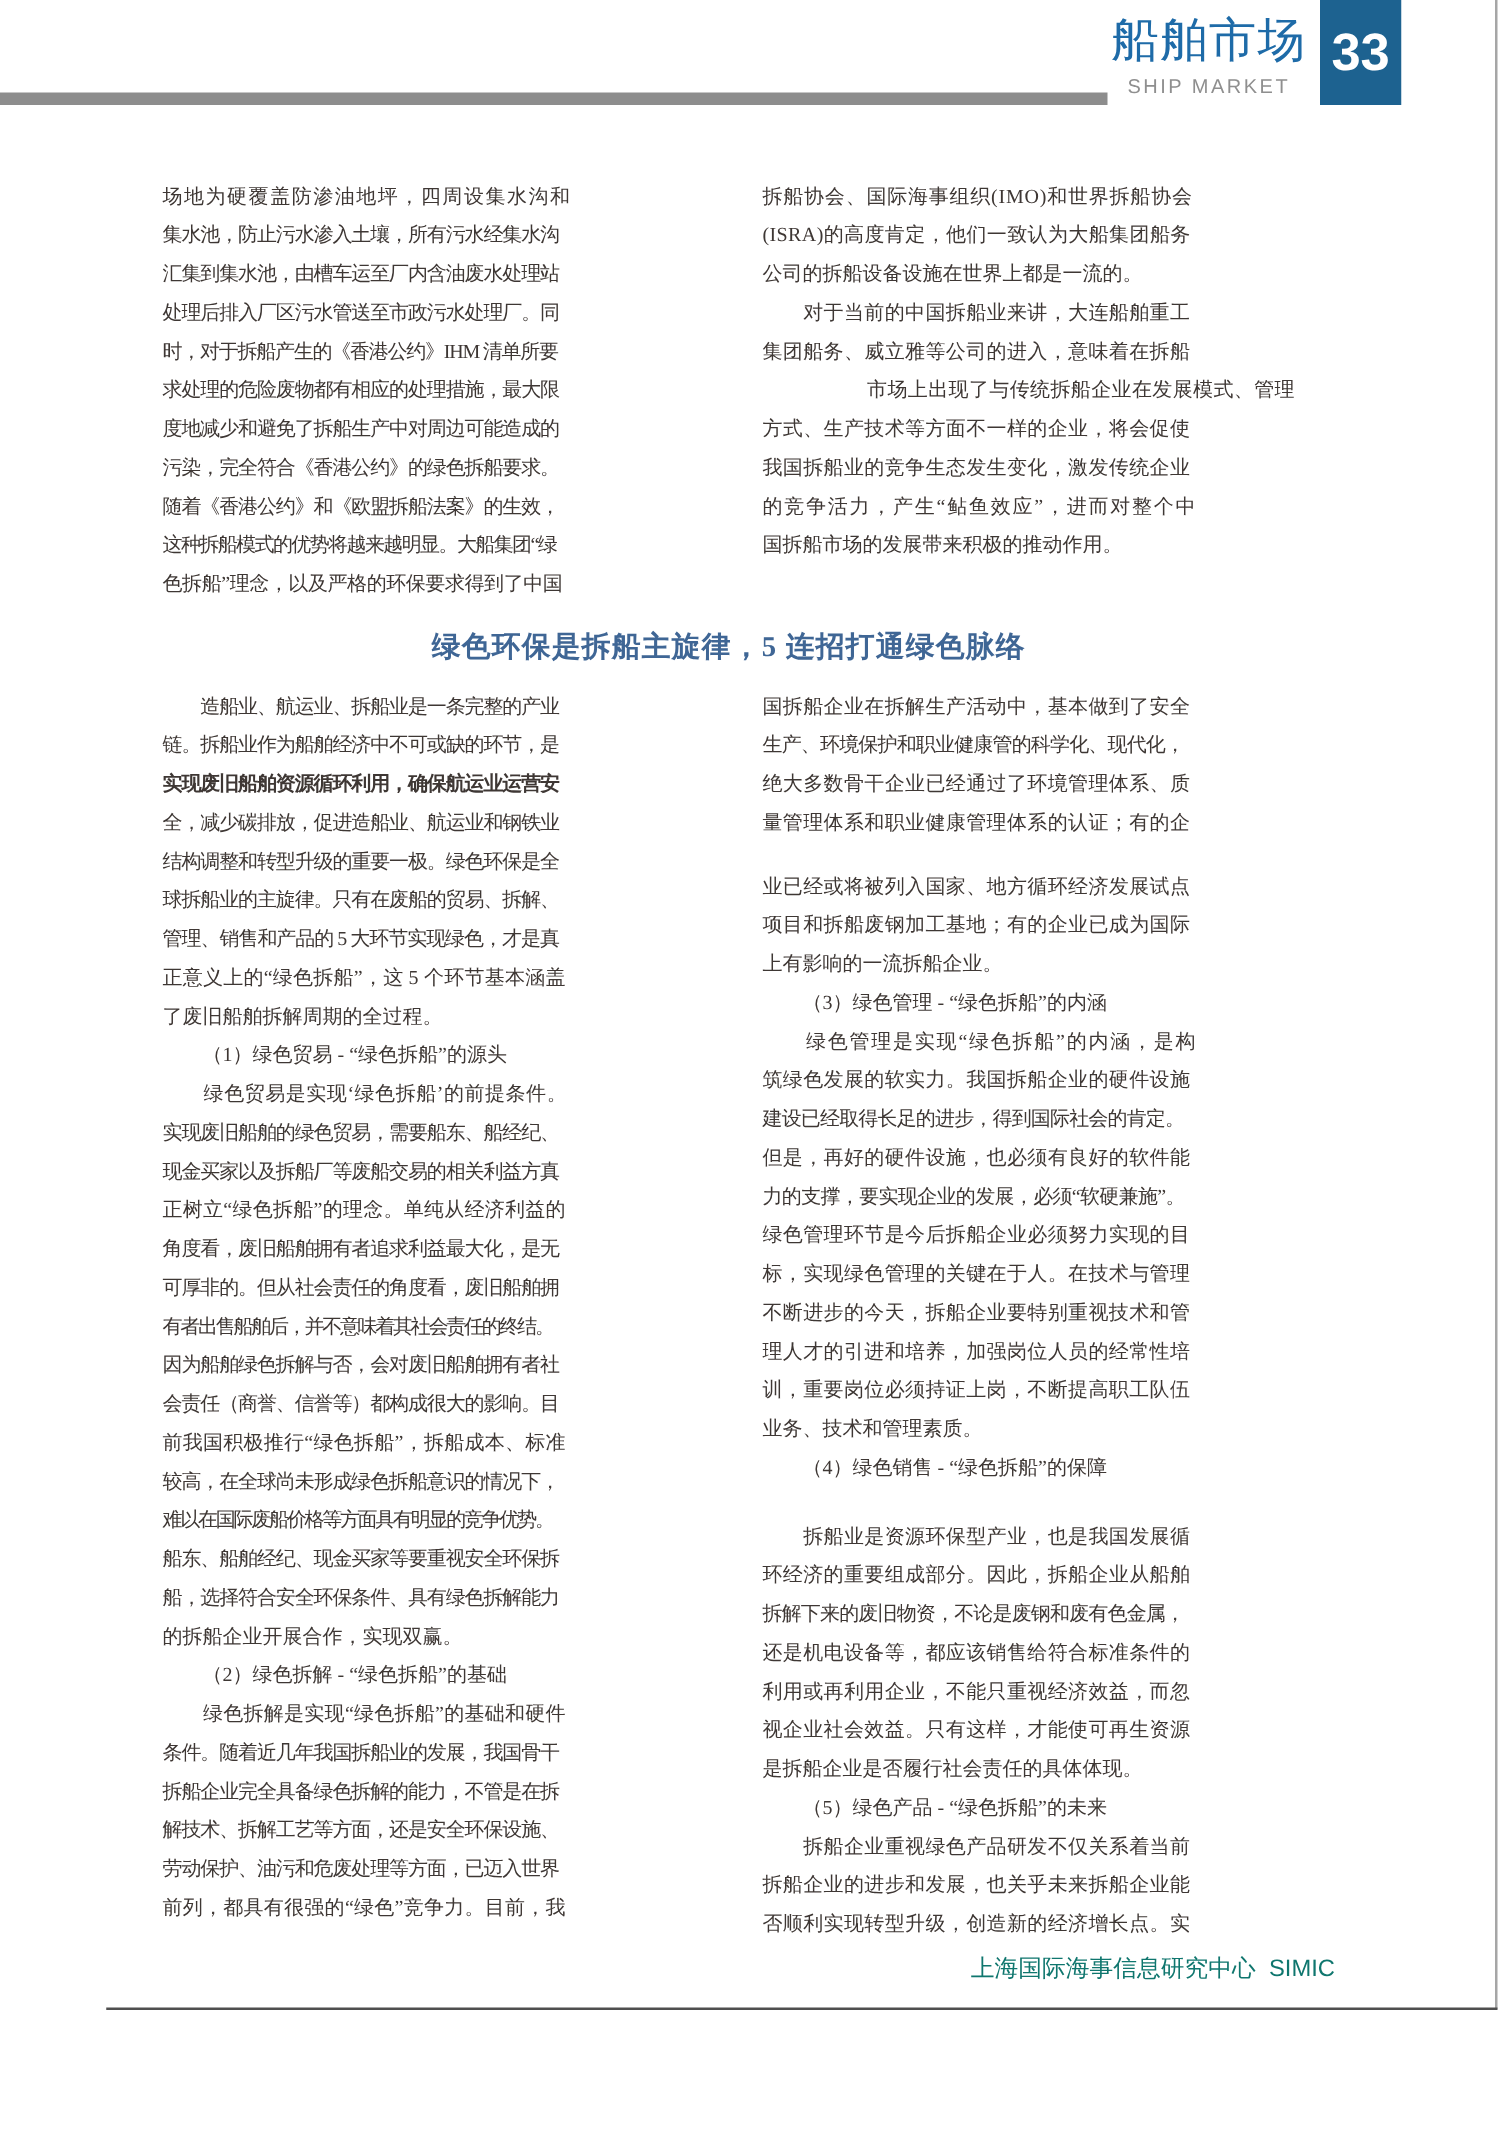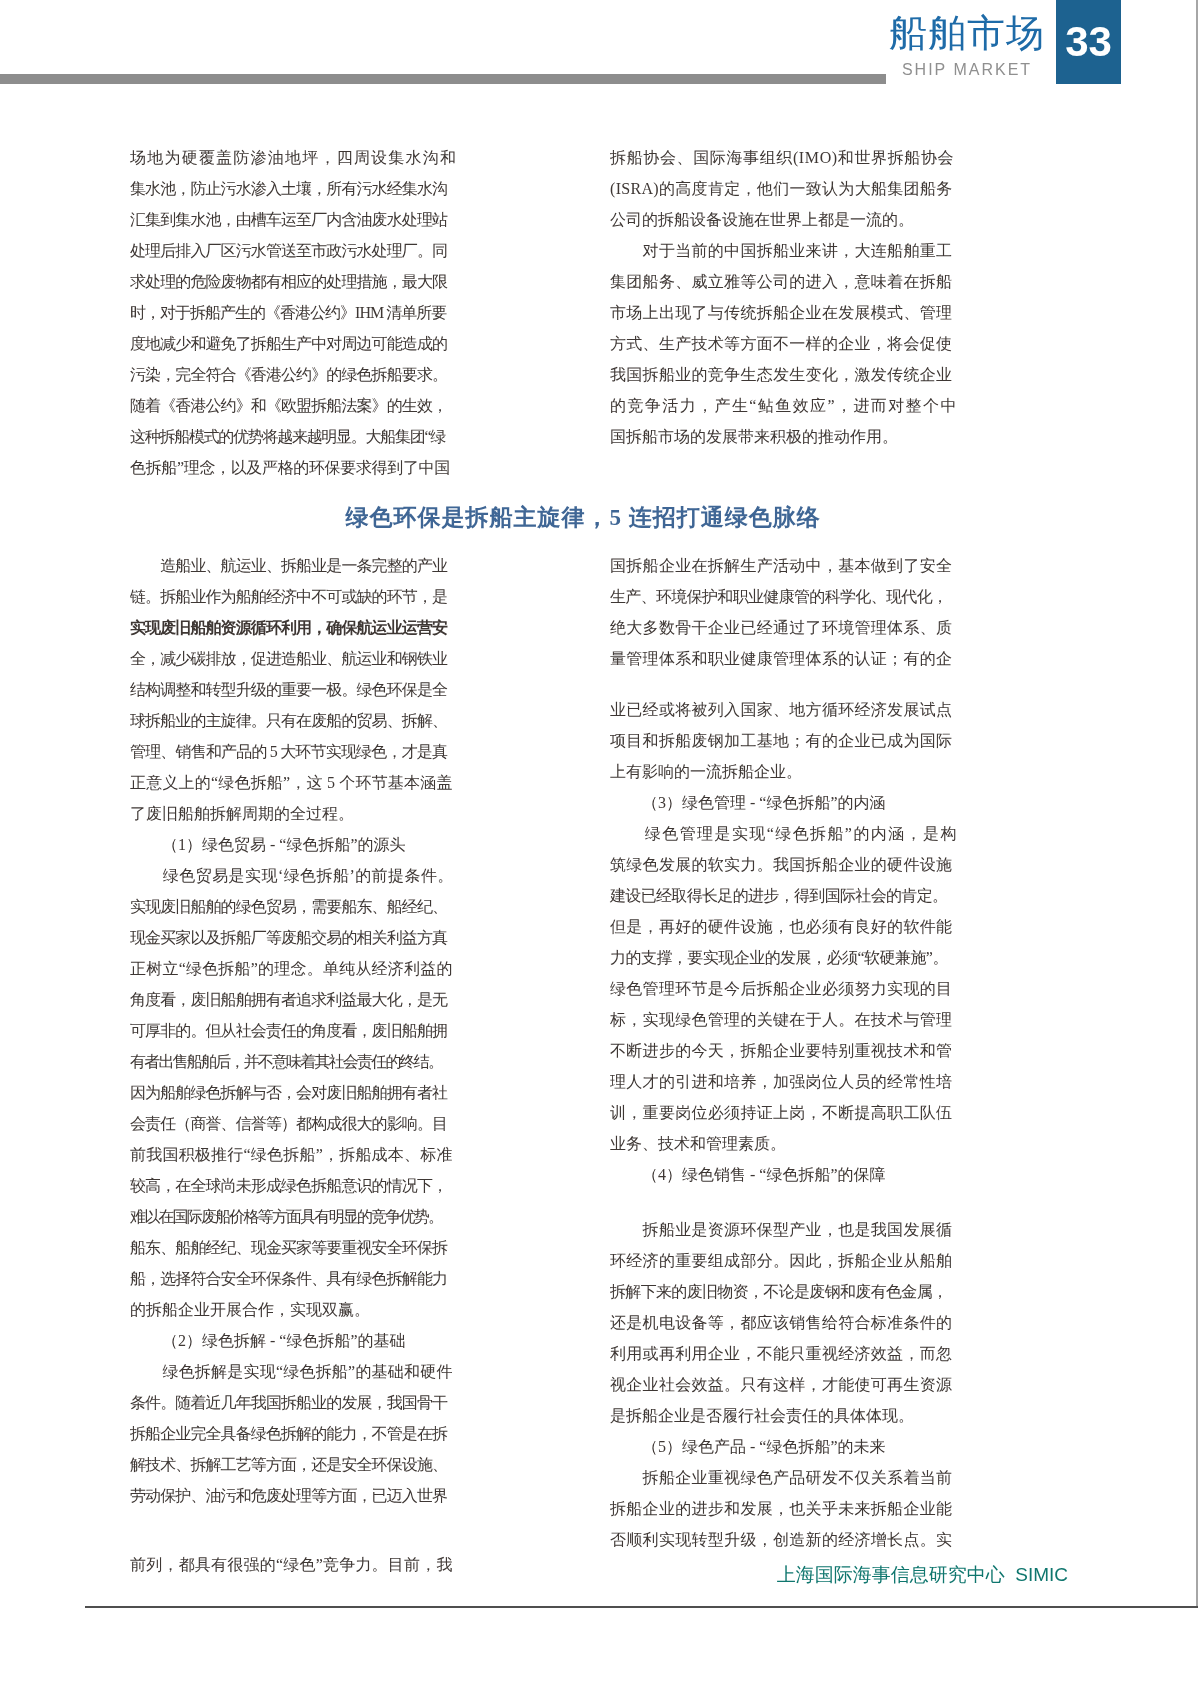--- a/index.html
+++ b/index.html
@@ -61,35 +61,35 @@
     <span>33</span>
   </div>
 
   <div class="vline"></div>
 
   <div class="col col-b1-left">
       <div class="tline just" style="letter-spacing: 1.22222px;">场地为硬覆盖防渗油地坪，四周设集水沟和</div>
       <div class="tline just" style="letter-spacing: -0.9px;">集水池，防止污水渗入土壤，所有污水经集水沟</div>
       <div class="tline just" style="letter-spacing: -0.9px;">汇集到集水池，由槽车运至厂内含油废水处理站</div>
       <div class="tline just" style="letter-spacing: -0.9px;">处理后排入厂区污水管送至市政污水处理厂。同</div>
+      <div class="tline just" style="letter-spacing: -0.995028px;">时，对于拆船产生的《香港公约》IHM 清单所要</div>
       <div class="tline just" style="letter-spacing: -0.9px;">求处理的危险废物都有相应的处理措施，最大限</div>
-      <div class="tline just" style="letter-spacing: -0.995028px;">时，对于拆船产生的《香港公约》IHM 清单所要</div>
       <div class="tline just" style="letter-spacing: -0.9px;">度地减少和避免了拆船生产中对周边可能造成的</div>
       <div class="tline just" style="letter-spacing: -0.9px;">污染，完全符合《香港公约》的绿色拆船要求。</div>
       <div class="tline just" style="letter-spacing: -0.9px;">随着《香港公约》和《欧盟拆船法案》的生效，</div>
       <div class="tline just" style="letter-spacing: -1.28051px;">这种拆船模式的优势将越来越明显。大船集团“绿</div>
       <div class="tline just" style="letter-spacing: -0.344531px;">色拆船”理念，以及严格的环保要求得到了中国</div>
     </div>
   <div class="col col-b1-right">
       <div class="tline just" style="letter-spacing: 0.62642px;">拆船协会、国际海事组织(IMO)和世界拆船协会</div>
       <div class="tline just" style="letter-spacing: 0.309103px;">(ISRA)的高度肯定，他们一致认为大船集团船务</div>
       <div class="tline">公司的拆船设备设施在世界上都是一流的。</div>
       <div class="tline just" style="letter-spacing: 0.3px;">　　对于当前的中国拆船业来讲，大连船舶重工</div>
       <div class="tline just" style="letter-spacing: 0.3px;">集团船务、威立雅等公司的进入，意味着在拆船</div>
-      <div class="tline just" style="letter-spacing: 0.3px;">市场上出现了与传统拆船企业在发展模式、管理</div>
+      <div class="tline just" style="letter-spacing: 0.3px; text-align: right;">市场上出现了与传统拆船企业在发展模式、管理</div>
       <div class="tline just" style="letter-spacing: 0.3px;">方式、生产技术等方面不一样的企业，将会促使</div>
       <div class="tline just" style="letter-spacing: 0.3px;">我国拆船业的竞争生态发生变化，激发传统企业</div>
       <div class="tline just" style="letter-spacing: 1.41172px;">的竞争活力，产生“鲇鱼效应”，进而对整个中</div>
       <div class="tline">国拆船市场的发展带来积极的推动作用。</div>
     </div>
 
   <h2 class="heading">绿色环保是拆船主旋律，5 连招打通绿色脉络</h2>
 
   <div class="col col-b2-left">
       <div class="tline just" style="letter-spacing: -0.9px;">　　造船业、航运业、拆船业是一条完整的产业</div>
@@ -116,21 +116,21 @@
       <div class="tline just" style="letter-spacing: -1.80952px;">难以在国际废船价格等方面具有明显的竞争优势。</div>
       <div class="tline just" style="letter-spacing: -0.9px;">船东、船舶经纪、现金买家等要重视安全环保拆</div>
       <div class="tline just" style="letter-spacing: -0.9px;">船，选择符合安全环保条件、具有绿色拆解能力</div>
       <div class="tline">的拆船企业开展合作，实现双赢。</div>
       <div class="tline">　　（2）绿色拆解 - “绿色拆船”的基础</div>
       <div class="tline just" style="letter-spacing: 0.211719px;">　　绿色拆解是实现“绿色拆船”的基础和硬件</div>
       <div class="tline just" style="letter-spacing: -0.9px;">条件。随着近几年我国拆船业的发展，我国骨干</div>
       <div class="tline just" style="letter-spacing: -0.9px;">拆船企业完全具备绿色拆解的能力，不管是在拆</div>
       <div class="tline just" style="letter-spacing: -0.9px;">解技术、拆解工艺等方面，还是安全环保设施、</div>
       <div class="tline just" style="letter-spacing: -0.9px;">劳动保护、油污和危废处理等方面，已迈入世界</div>
-      <div class="tline just" style="letter-spacing: 0.211719px; margin-top: 38px;">前列，都具有很强的“绿色”竞争力。目前，我</div>
+      <div class="tline just" style="letter-spacing: 0.211719px;">前列，都具有很强的“绿色”竞争力。目前，我</div>
     </div>
   <div class="col col-b2-right">
       <div class="tline just" style="letter-spacing: 0.3px;">国拆船企业在拆解生产活动中，基本做到了安全</div>
       <div class="tline just" style="letter-spacing: -0.666667px;">生产、环境保护和职业健康管的科学化、现代化，</div>
       <div class="tline just" style="letter-spacing: 0.3px;">绝大多数骨干企业已经通过了环境管理体系、质</div>
       <div class="tline just" style="letter-spacing: 0.3px;">量管理体系和职业健康管理体系的认证；有的企</div>
       <div class="tline just" style="letter-spacing: 0.3px; margin-top: 20px;">业已经或将被列入国家、地方循环经济发展试点</div>
       <div class="tline just" style="letter-spacing: 0.3px;">项目和拆船废钢加工基地；有的企业已成为国际</div>
       <div class="tline">上有影响的一流拆船企业。</div>
       <div class="tline">　　（3）绿色管理 - “绿色拆船”的内涵</div>

